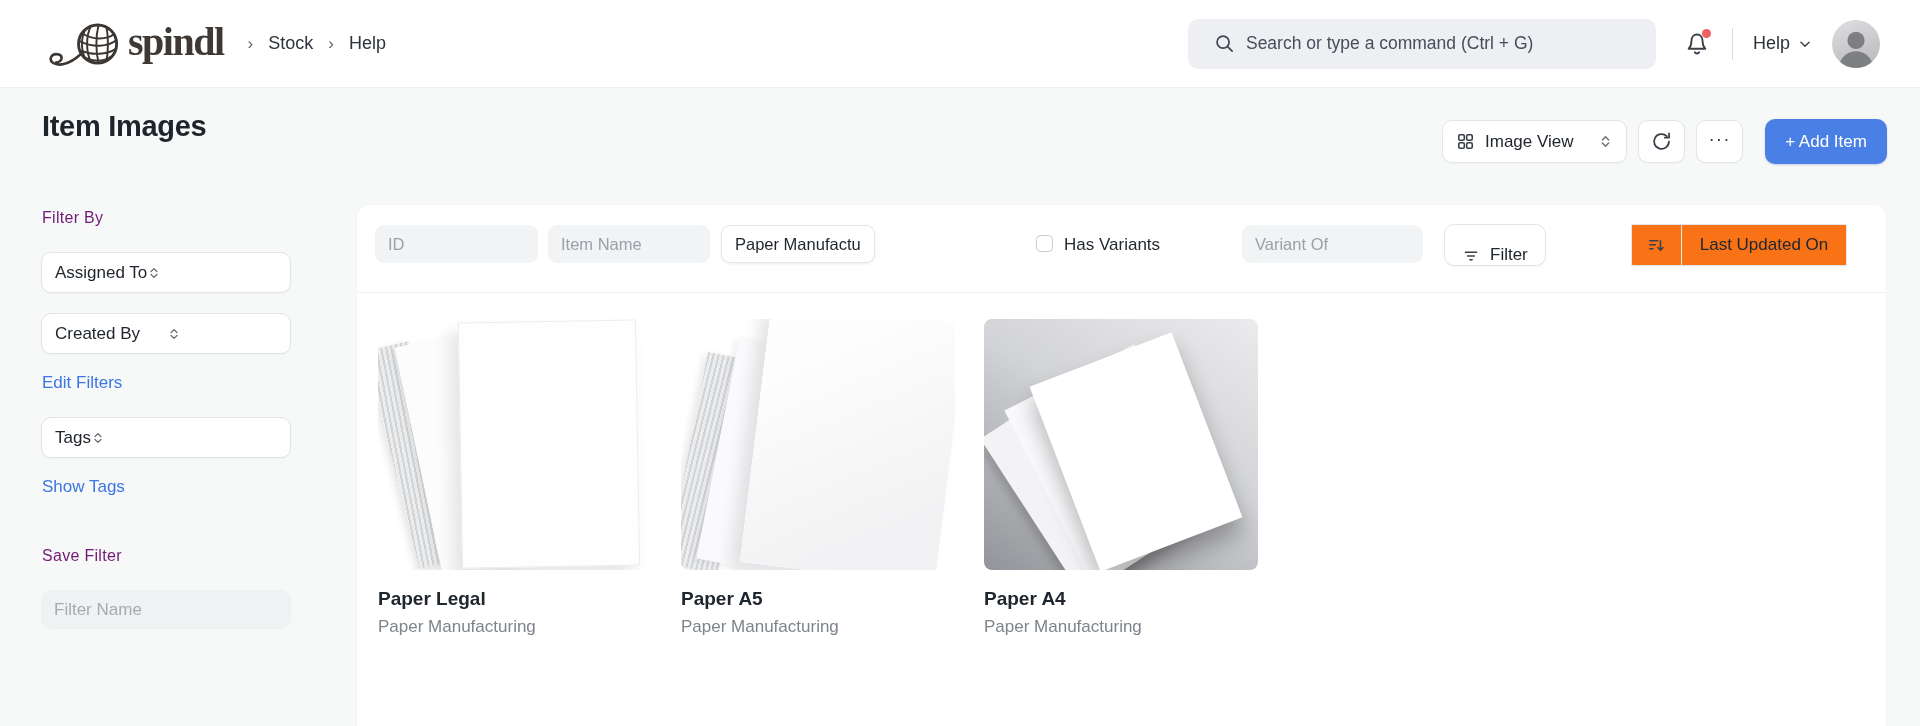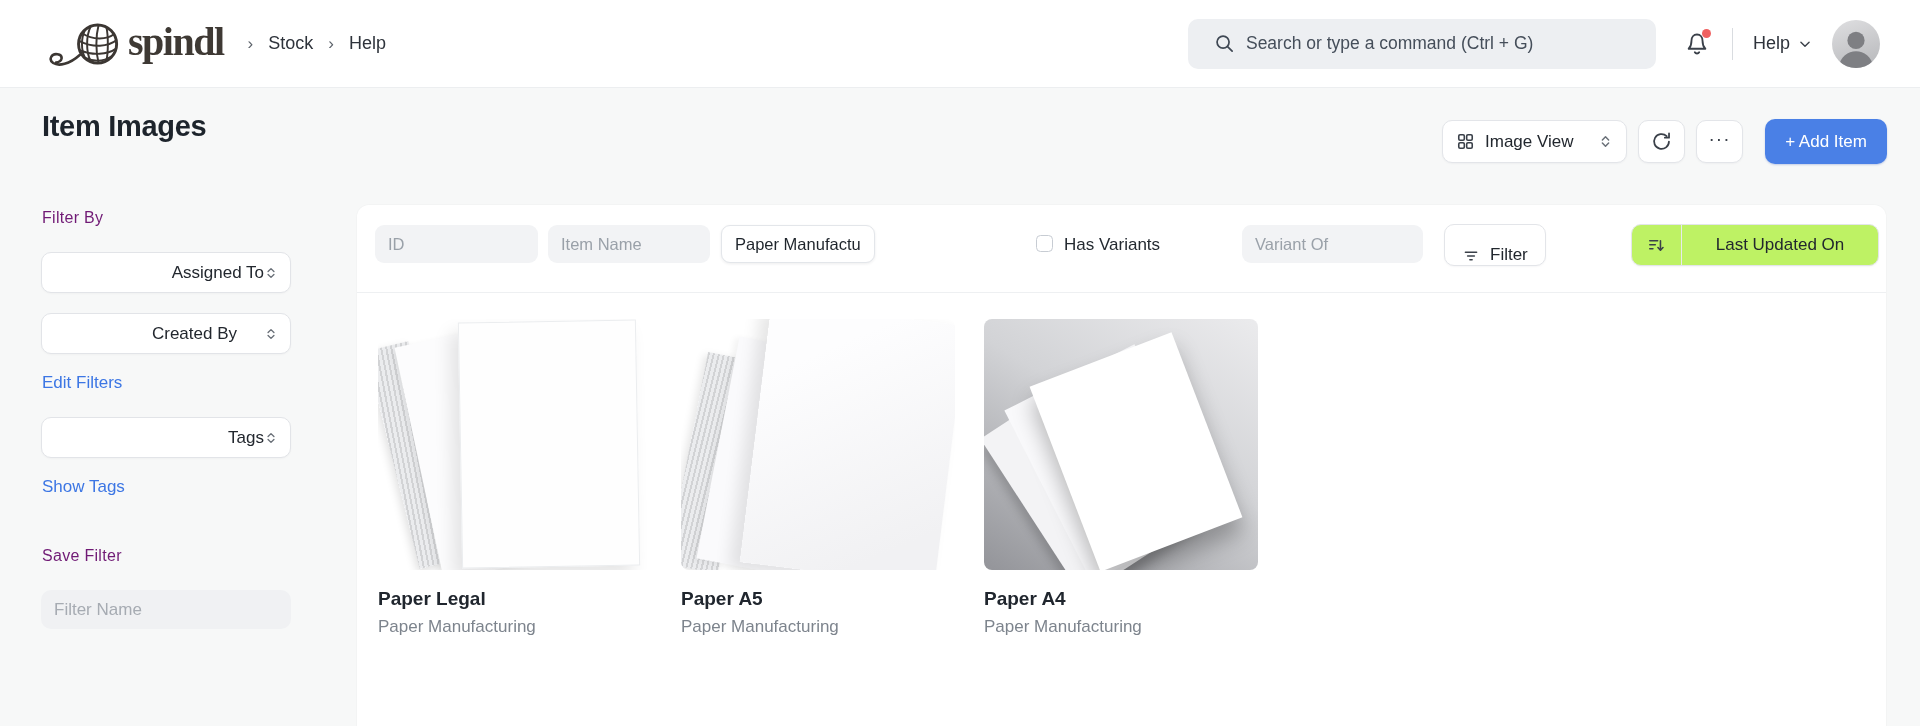--- a/index.html
+++ b/index.html
@@ -38,41 +38,41 @@
   .btn-view { width:185px; padding:0 13px; gap:10px; justify-content:flex-start; }
   .btn-view .lbl { flex:1; text-align:left; }
   .btn-icon { width:47px; }
   .more-dots { font-size:19px; letter-spacing:1px; color:#3a4049; margin-top:-6px; }
   .btn-add { height:45px; width:122px; background:#4a80e6; border:none; color:#fff; font-size:17px;
              border-radius:10px; margin-left:11px; box-shadow:0 1px 2px rgba(40,80,180,0.25); }
 
   
   .side-label { position:absolute; left:42px; font-size:16px; font-weight:500; color:#701a75; letter-spacing:0.3px; }
   .side-select { position:absolute; left:41px; width:250px; height:41px; background:#fff; border:1px solid #e2e4e8;
-                 border-radius:10px; display:flex; align-items:center; justify-content:flex-end; padding:0 12px 0 13px;
+                 border-radius:10px; display:flex; align-items:center; justify-content:flex-start; padding:0 12px 0 13px;
                  font-size:17px; color:#22272e; cursor:pointer; box-shadow:0 1px 2px rgba(25,30,40,0.03); }
   .side-link { position:absolute; left:42px; font-size:17px; color:#3c76e4; cursor:pointer; }
   .side-input { position:absolute; left:41px; width:250px; height:39px; background:#f0f1f3; border:none; outline:none;
                 border-radius:10px; padding:0 13px; font-size:17px; color:#0369a1; font-family:inherit; }
   .side-input::placeholder { color:#a6abb2; opacity:1; }
 
   
   .list-card { position:absolute; left:357px; top:205px; width:1529px; height:541px; background:#fff;
                border-radius:12px 12px 0 0; box-shadow:0 0 0 1px rgba(0,0,0,0.015); }
   .f-input { position:absolute; top:20px; height:38px; background:#f2f3f5; border:none; outline:none; border-radius:9px;
              padding:0 13px; font-size:16.5px; color:#22272e; font-family:inherit; }
   .f-input::placeholder { color:#9aa1a9; opacity:1; }
   .f-input.filled { background:#fff; border:1px solid #e3e6ea; box-shadow:0 1px 3px rgba(20,25,35,0.08);
                     color:#1f252c; text-overflow:clip; white-space:nowrap; overflow:hidden; }
   .checkbox { position:absolute; left:679px; top:30px; width:17px; height:17px; border:1.5px solid #c7ccd3;
               border-radius:4.5px; background:#fff; cursor:pointer; }
   .check-label { position:absolute; left:707px; top:30px; font-size:17px; color:#242a31; }
   .btn-filter { position:absolute; left:1087px; top:19px; height:42px; padding:0 17px; gap:10px;align-items:flex-end; }
-  .sort-group { position:absolute; left:1274px; top:19px; width:248px; height:42px; background:#bef264;
-                border:1px solid #e3e5e9; border-radius:10px; display:flex; align-items:stretch;
+  .sort-group { position:absolute; left:1274px; top:19px; width:216px; height:42px; background:#f97316;
+                border:1px solid #e3e5e9; border-radius:2px; display:flex; align-items:stretch;
                 box-shadow:0 1px 2px rgba(25,30,40,0.04); }
   .sort-icon-part { width:50px; display:flex; align-items:center; justify-content:center;
                     border-right:1px solid #e7e9ed; cursor:pointer; }
   .sort-label-part { flex:1; display:flex; align-items:center; justify-content:center; font-size:17px;
                      color:#22272e; cursor:pointer; }
   .row-divider { position:absolute; left:0; right:0; top:87px; height:1px; background:#eef0f2; }
 
   
   .cards { position:absolute; left:21px; top:114px; display:flex; gap:29px; }
   .card { width:274px; cursor:pointer; }

